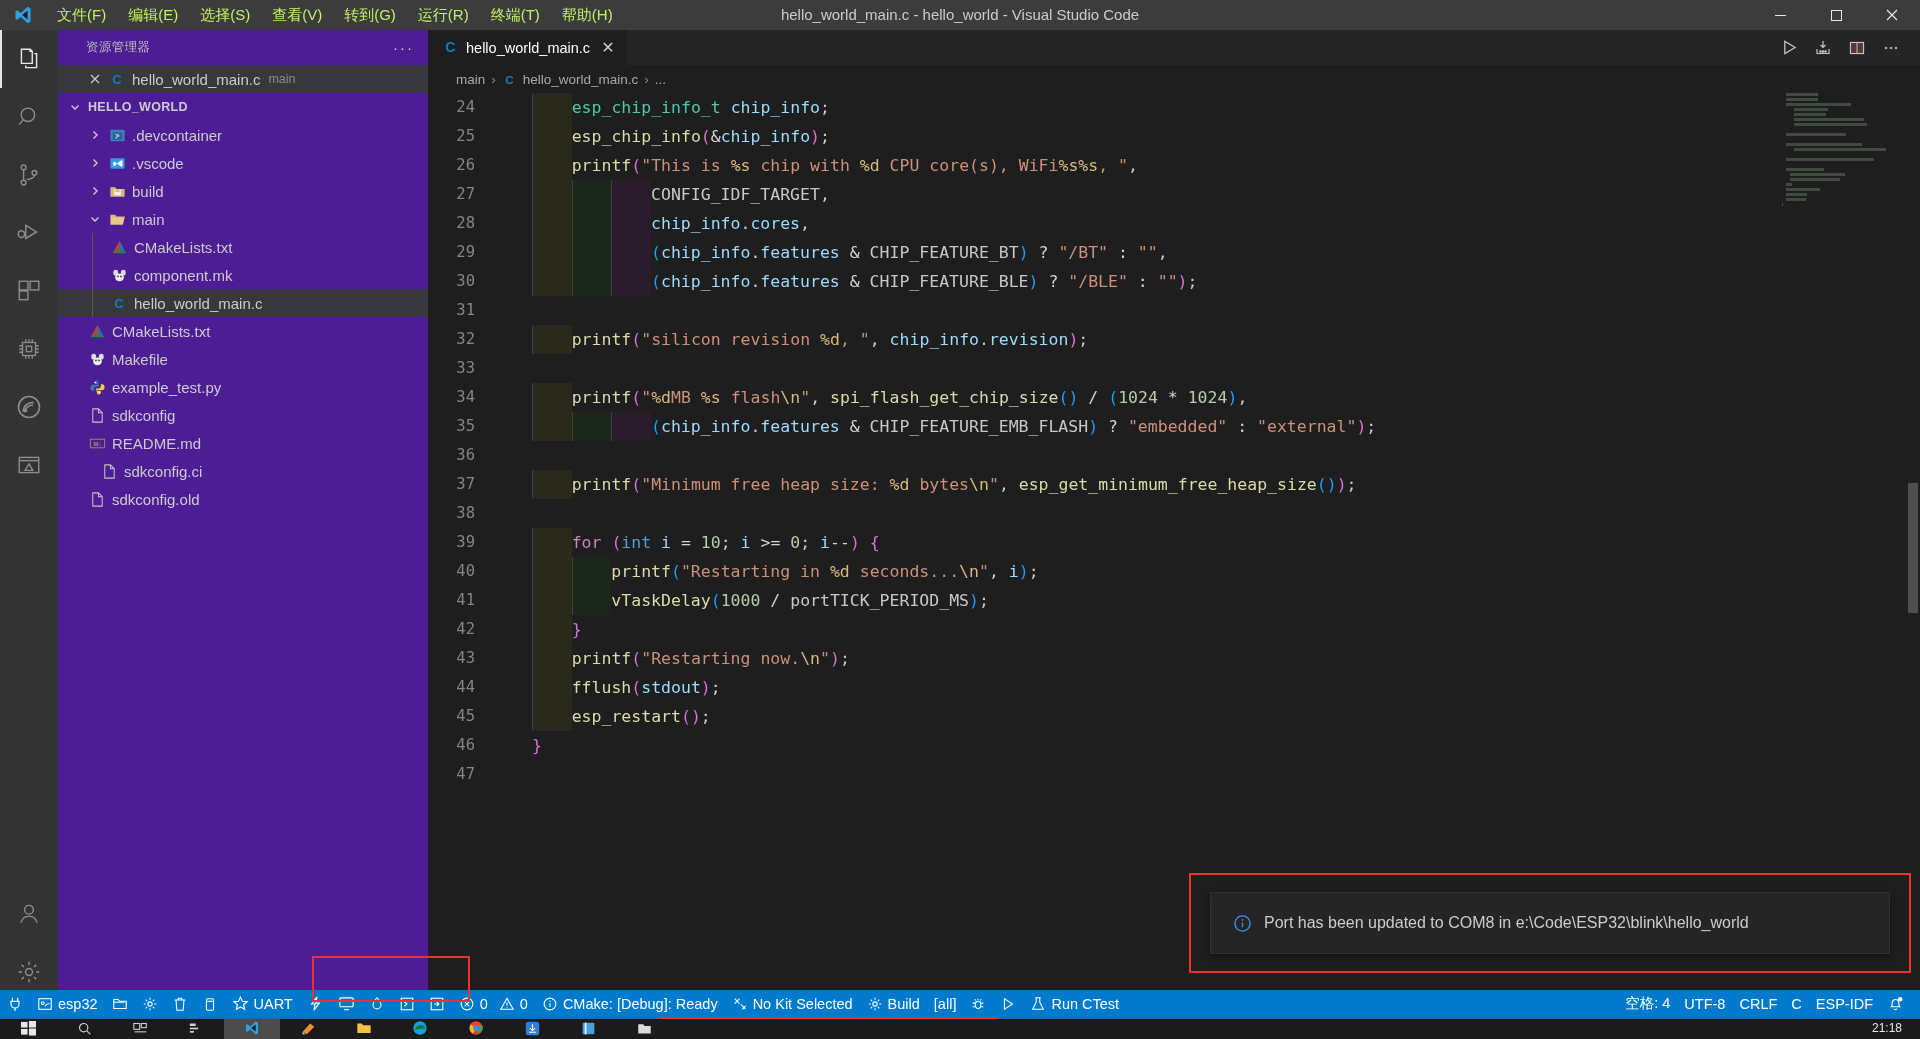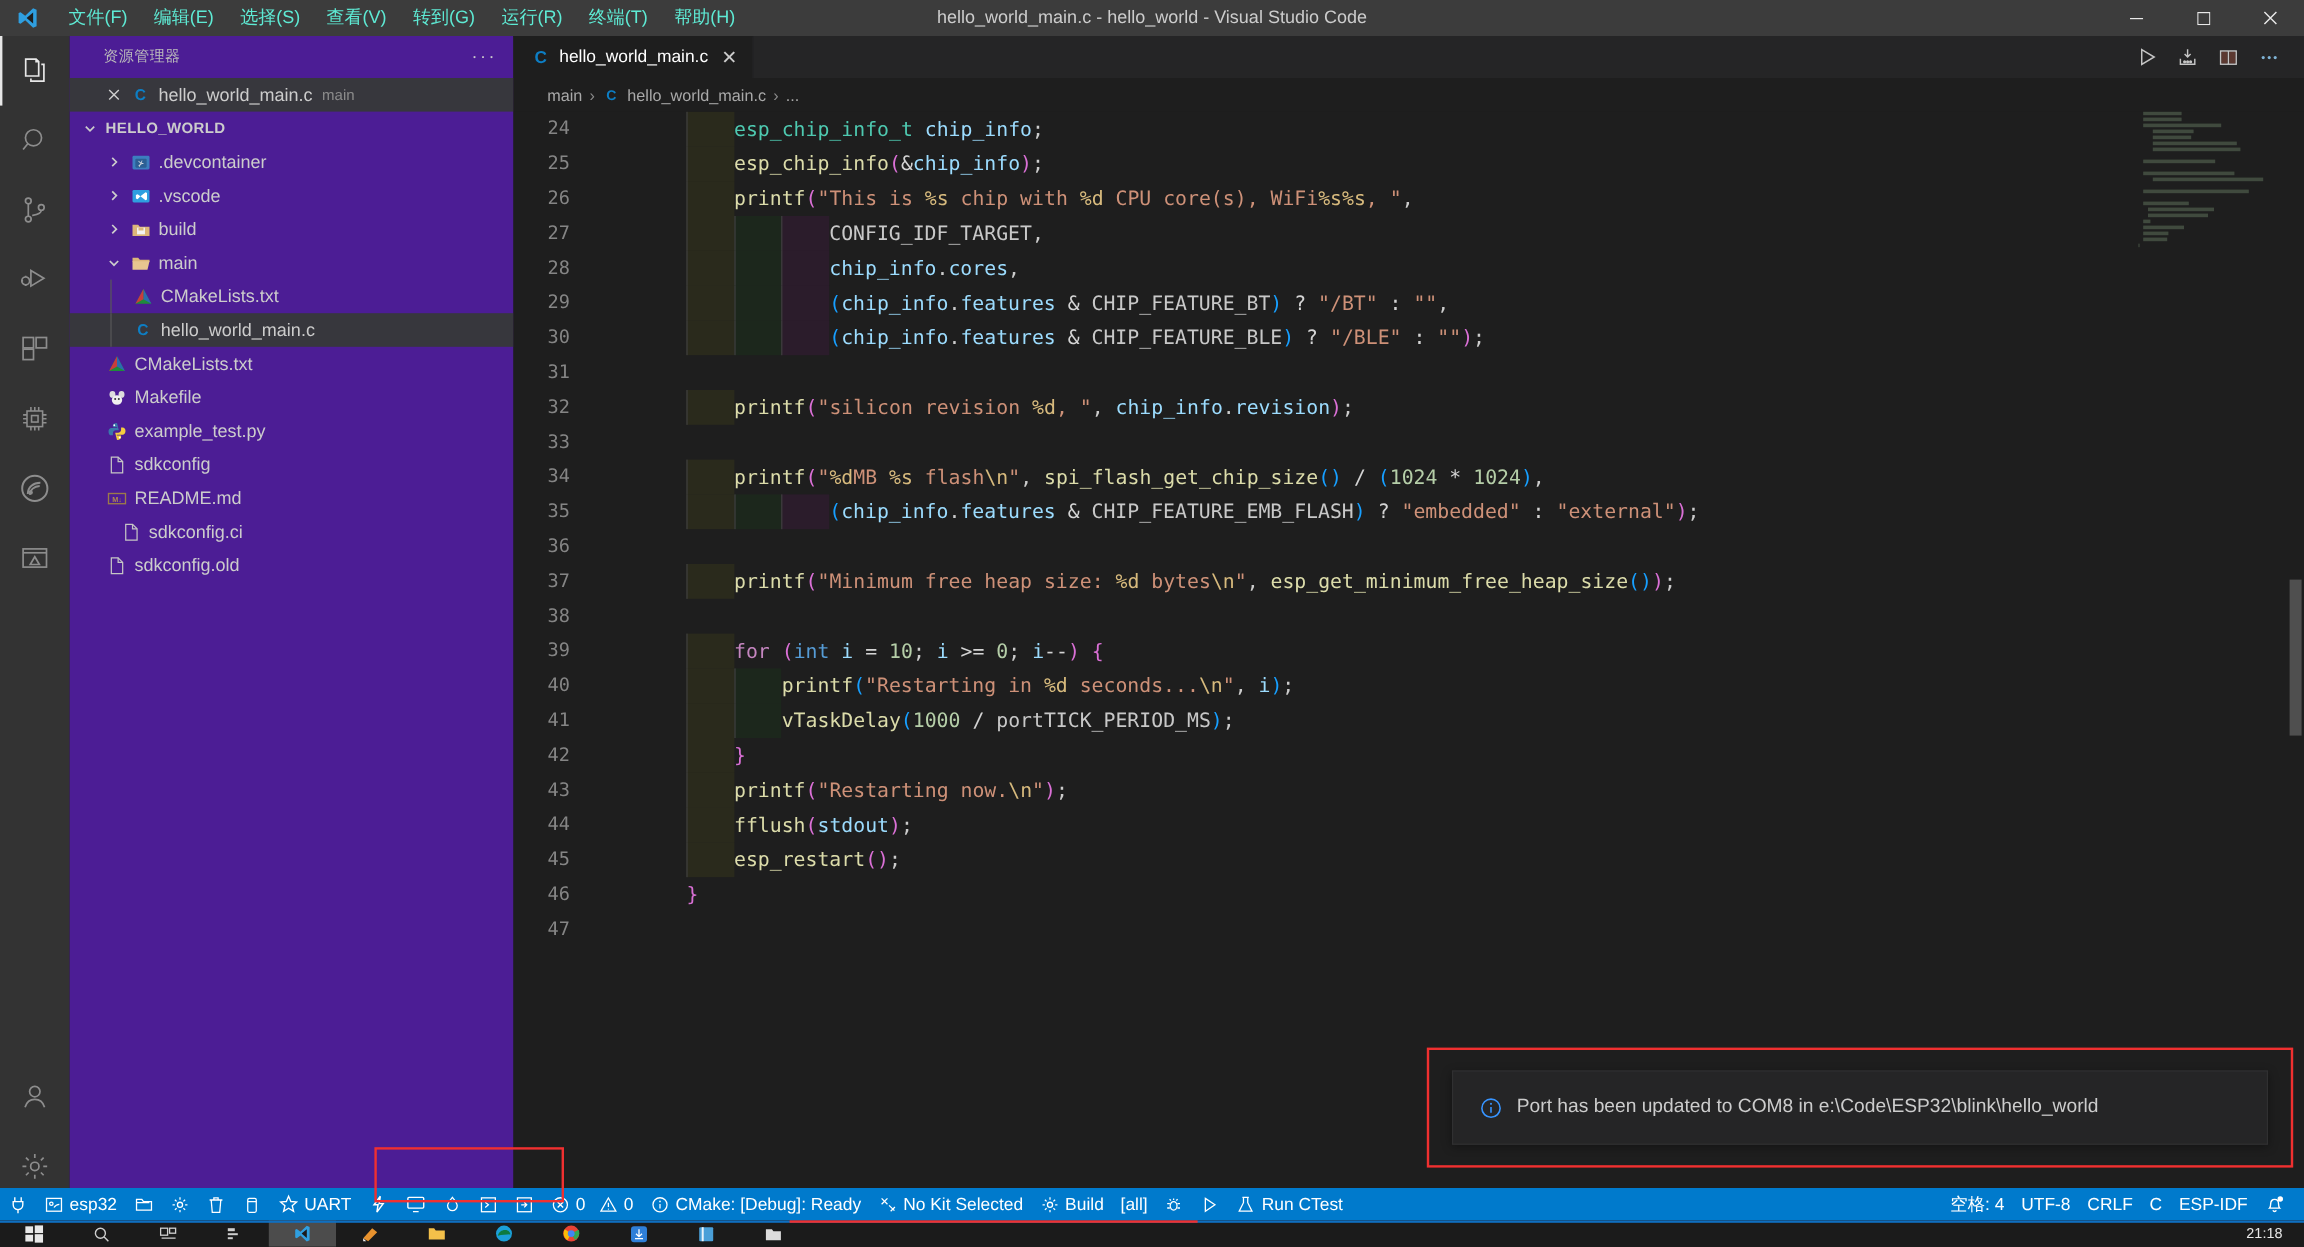--- a/index.html
+++ b/index.html
@@ -15,21 +15,21 @@
 
   
   .titlebar {
     position:absolute; top:0; left:0; width:1920px; height:30px;
     background:#3c3c3c; display:flex; align-items:center;
   }
   .vs-logo { width:46px; height:30px; display:flex; align-items:center; justify-content:center; }
   .menu { display:flex; align-items:center; height:30px; }
   .menu-item {
     padding:0 11px; height:30px; line-height:30px; font-size:15px;
-    color:#5eead4; white-space:nowrap; cursor:default;
+    color:#bef264; white-space:nowrap; cursor:default;
   }
   .title-center {
     position:absolute; left:0; right:0; text-align:center;
     font-size:15px; color:#cccccc; line-height:30px; pointer-events:none;
   }
   .winctl { position:absolute; right:0; top:0; height:30px; display:flex; }
   .winbtn { width:56px; height:30px; display:flex; align-items:center; justify-content:center; }
 
   
   .activitybar {
@@ -107,21 +107,21 @@
     position:absolute; inset:0;
     font-family:"DejaVu Sans Mono","Liberation Mono",monospace;
     font-size:16.5px; line-height:29px; white-space:pre;
   }
   .cline { display:flex; height:29px; position:relative; }
   .lno {
     width:75px; flex:none; text-align:right; padding-right:28px;
     color:#858585; font-size:15.5px;
   }
   .cfold { width:29px; flex:none; }
-  .ctext { flex:1; position:relative;margin-left:40px; }
+  .ctext { flex:1; position:relative; }
   
   .guide { position:absolute; top:0; bottom:0; width:1px; }
 
   
   .t-type   { color:#4ec9b0; }
   .t-fn     { color:#dcdcaa; }
   .t-var    { color:#9cdcfe; }
   .t-punc   { color:#cccccc; }
   .t-paren1 { color:#da70d6; }
   .t-paren2 { color:#179fff; }
@@ -431,20 +431,33 @@
       <span class="glyph">
         <svg width="17" height="17" viewBox="0 0 18 18">
           <path d="M9 2 16 15H2z" fill="#1e8c3a"></path>
           <path d="M9 2 16 15 9 11z" fill="#2b6cb0"></path>
           <path d="M9 2 2 15 9 11z" fill="#c93c3c"></path>
         </svg>
       </span>
       <span class="label">CMakeLists.txt</span>
     </div>
 
+    <div class="row" style="padding-left:50px">
+      <span class="indent-guide" style="left:34px"></span>
+      <span class="glyph">
+        <svg width="17" height="17" viewBox="0 0 18 18">
+          <ellipse cx="5" cy="6" rx="2.6" ry="3" fill="#dddddd"></ellipse>
+          <ellipse cx="13" cy="6" rx="2.6" ry="3" fill="#dddddd"></ellipse>
+          <ellipse cx="9" cy="11" rx="4.6" ry="4.2" fill="#f0f0f0"></ellipse>
+          <circle cx="7.4" cy="10" r="0.9" fill="#333"></circle>
+            <circle cx="10.6" cy="10" r="0.9" fill="#333"></circle>
+        </svg>
+      </span>
+      <span class="label">component.mk</span>
+    </div>
 
     <div class="row selected" style="padding-left:50px">
       <span class="indent-guide" style="left:34px"></span>
       <span class="glyph">
         <svg width="16" height="16" viewBox="0 0 16 16">
             <text x="8" y="12.5" font-size="13" font-weight="bold" text-anchor="middle" fill="#0d7ec4" font-family="Liberation Sans">C</text>
           </svg>
       </span>
       <span class="label">hello_world_main.c</span>
     </div>

